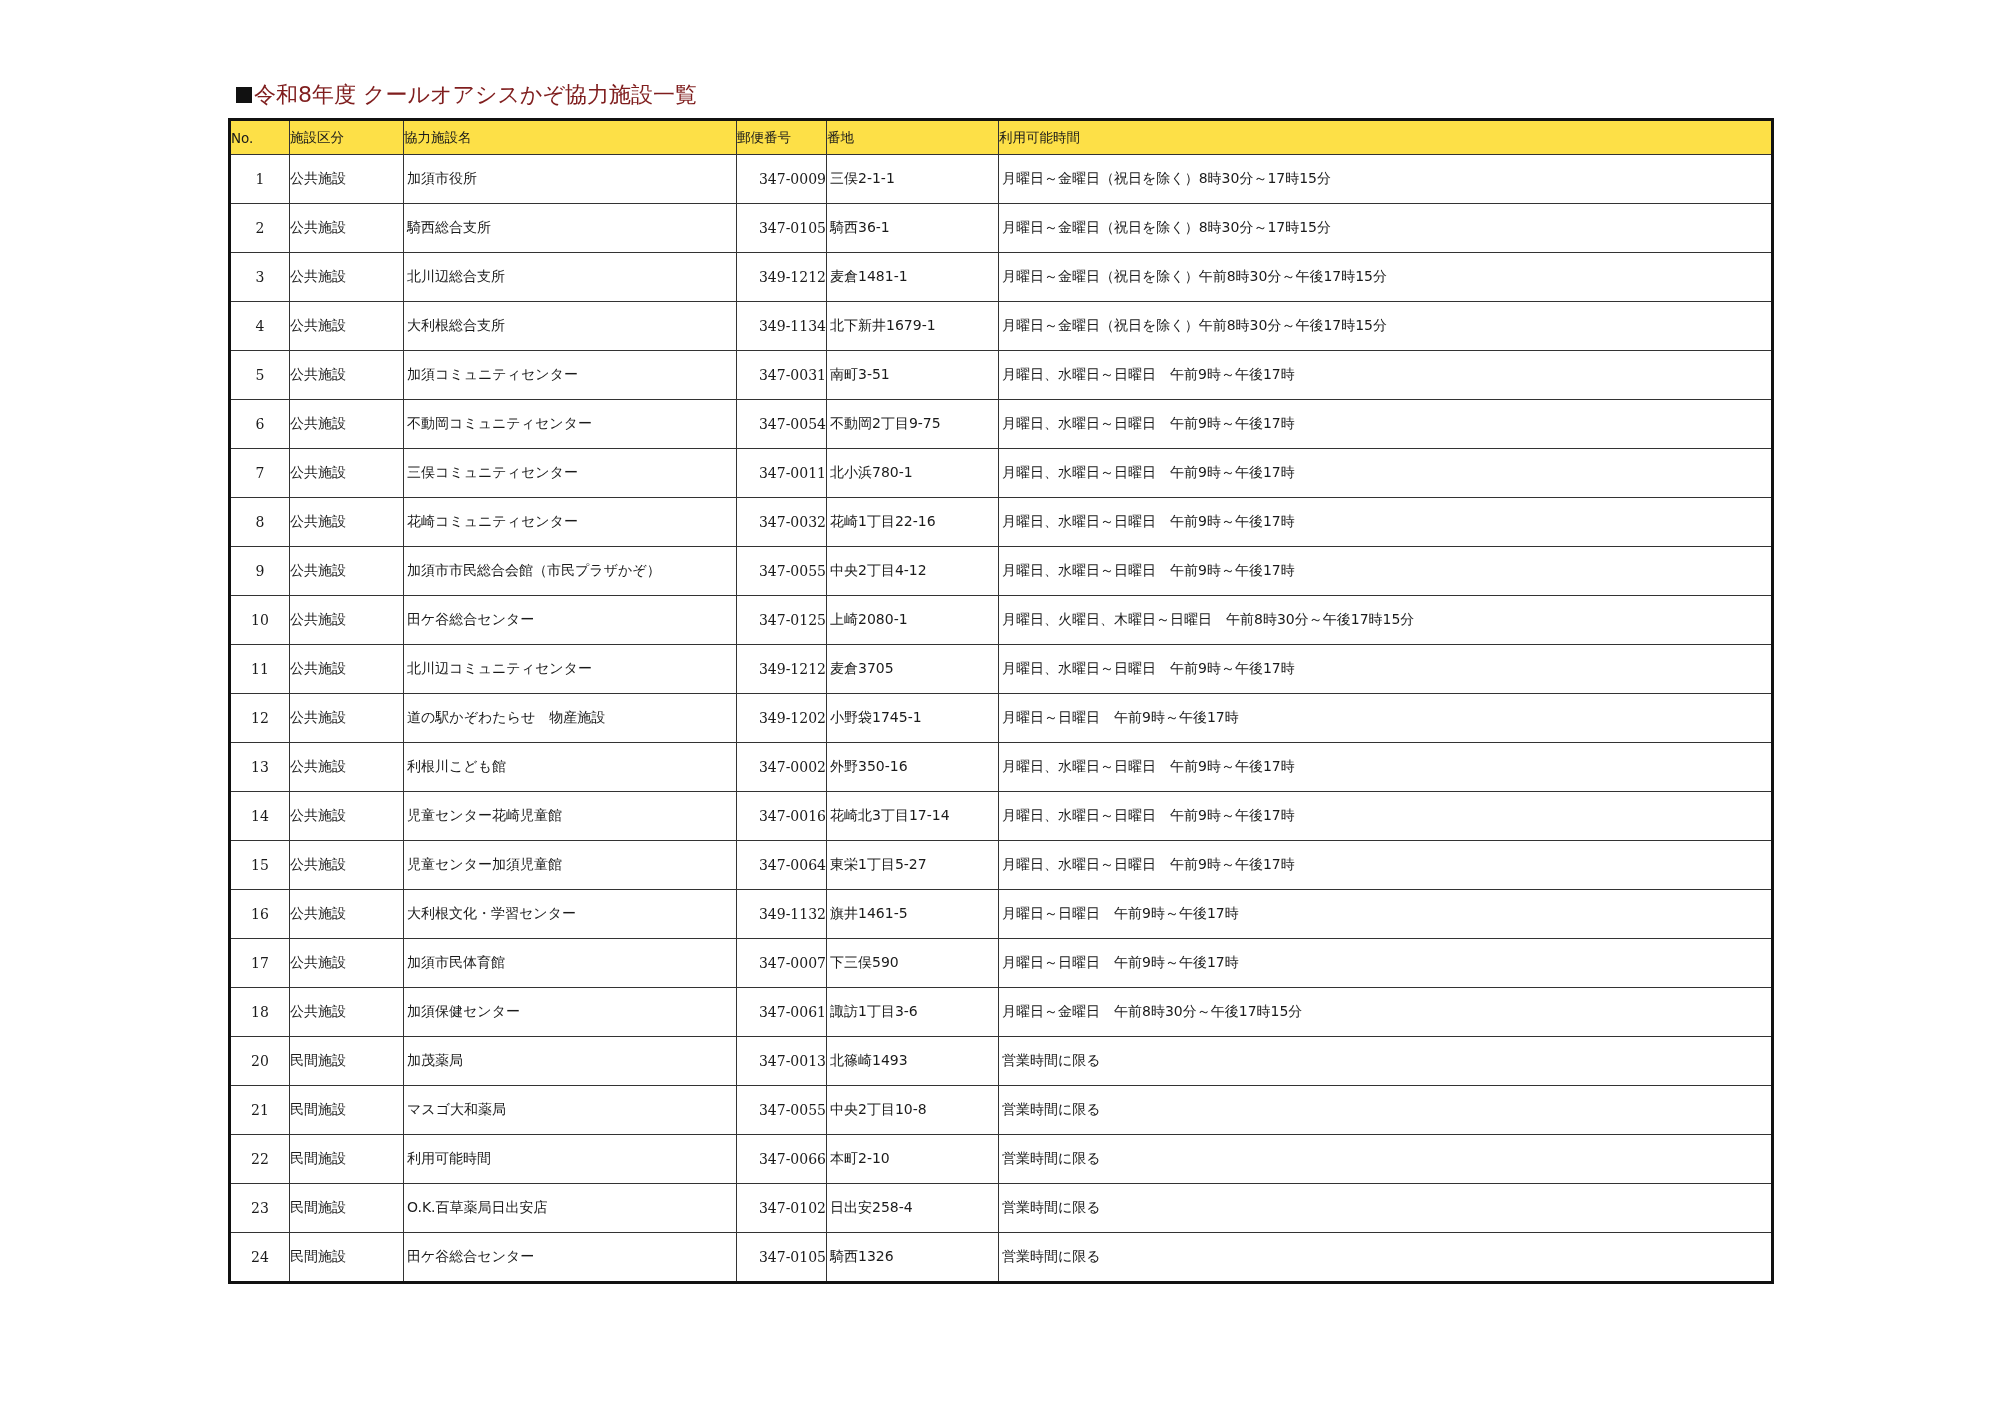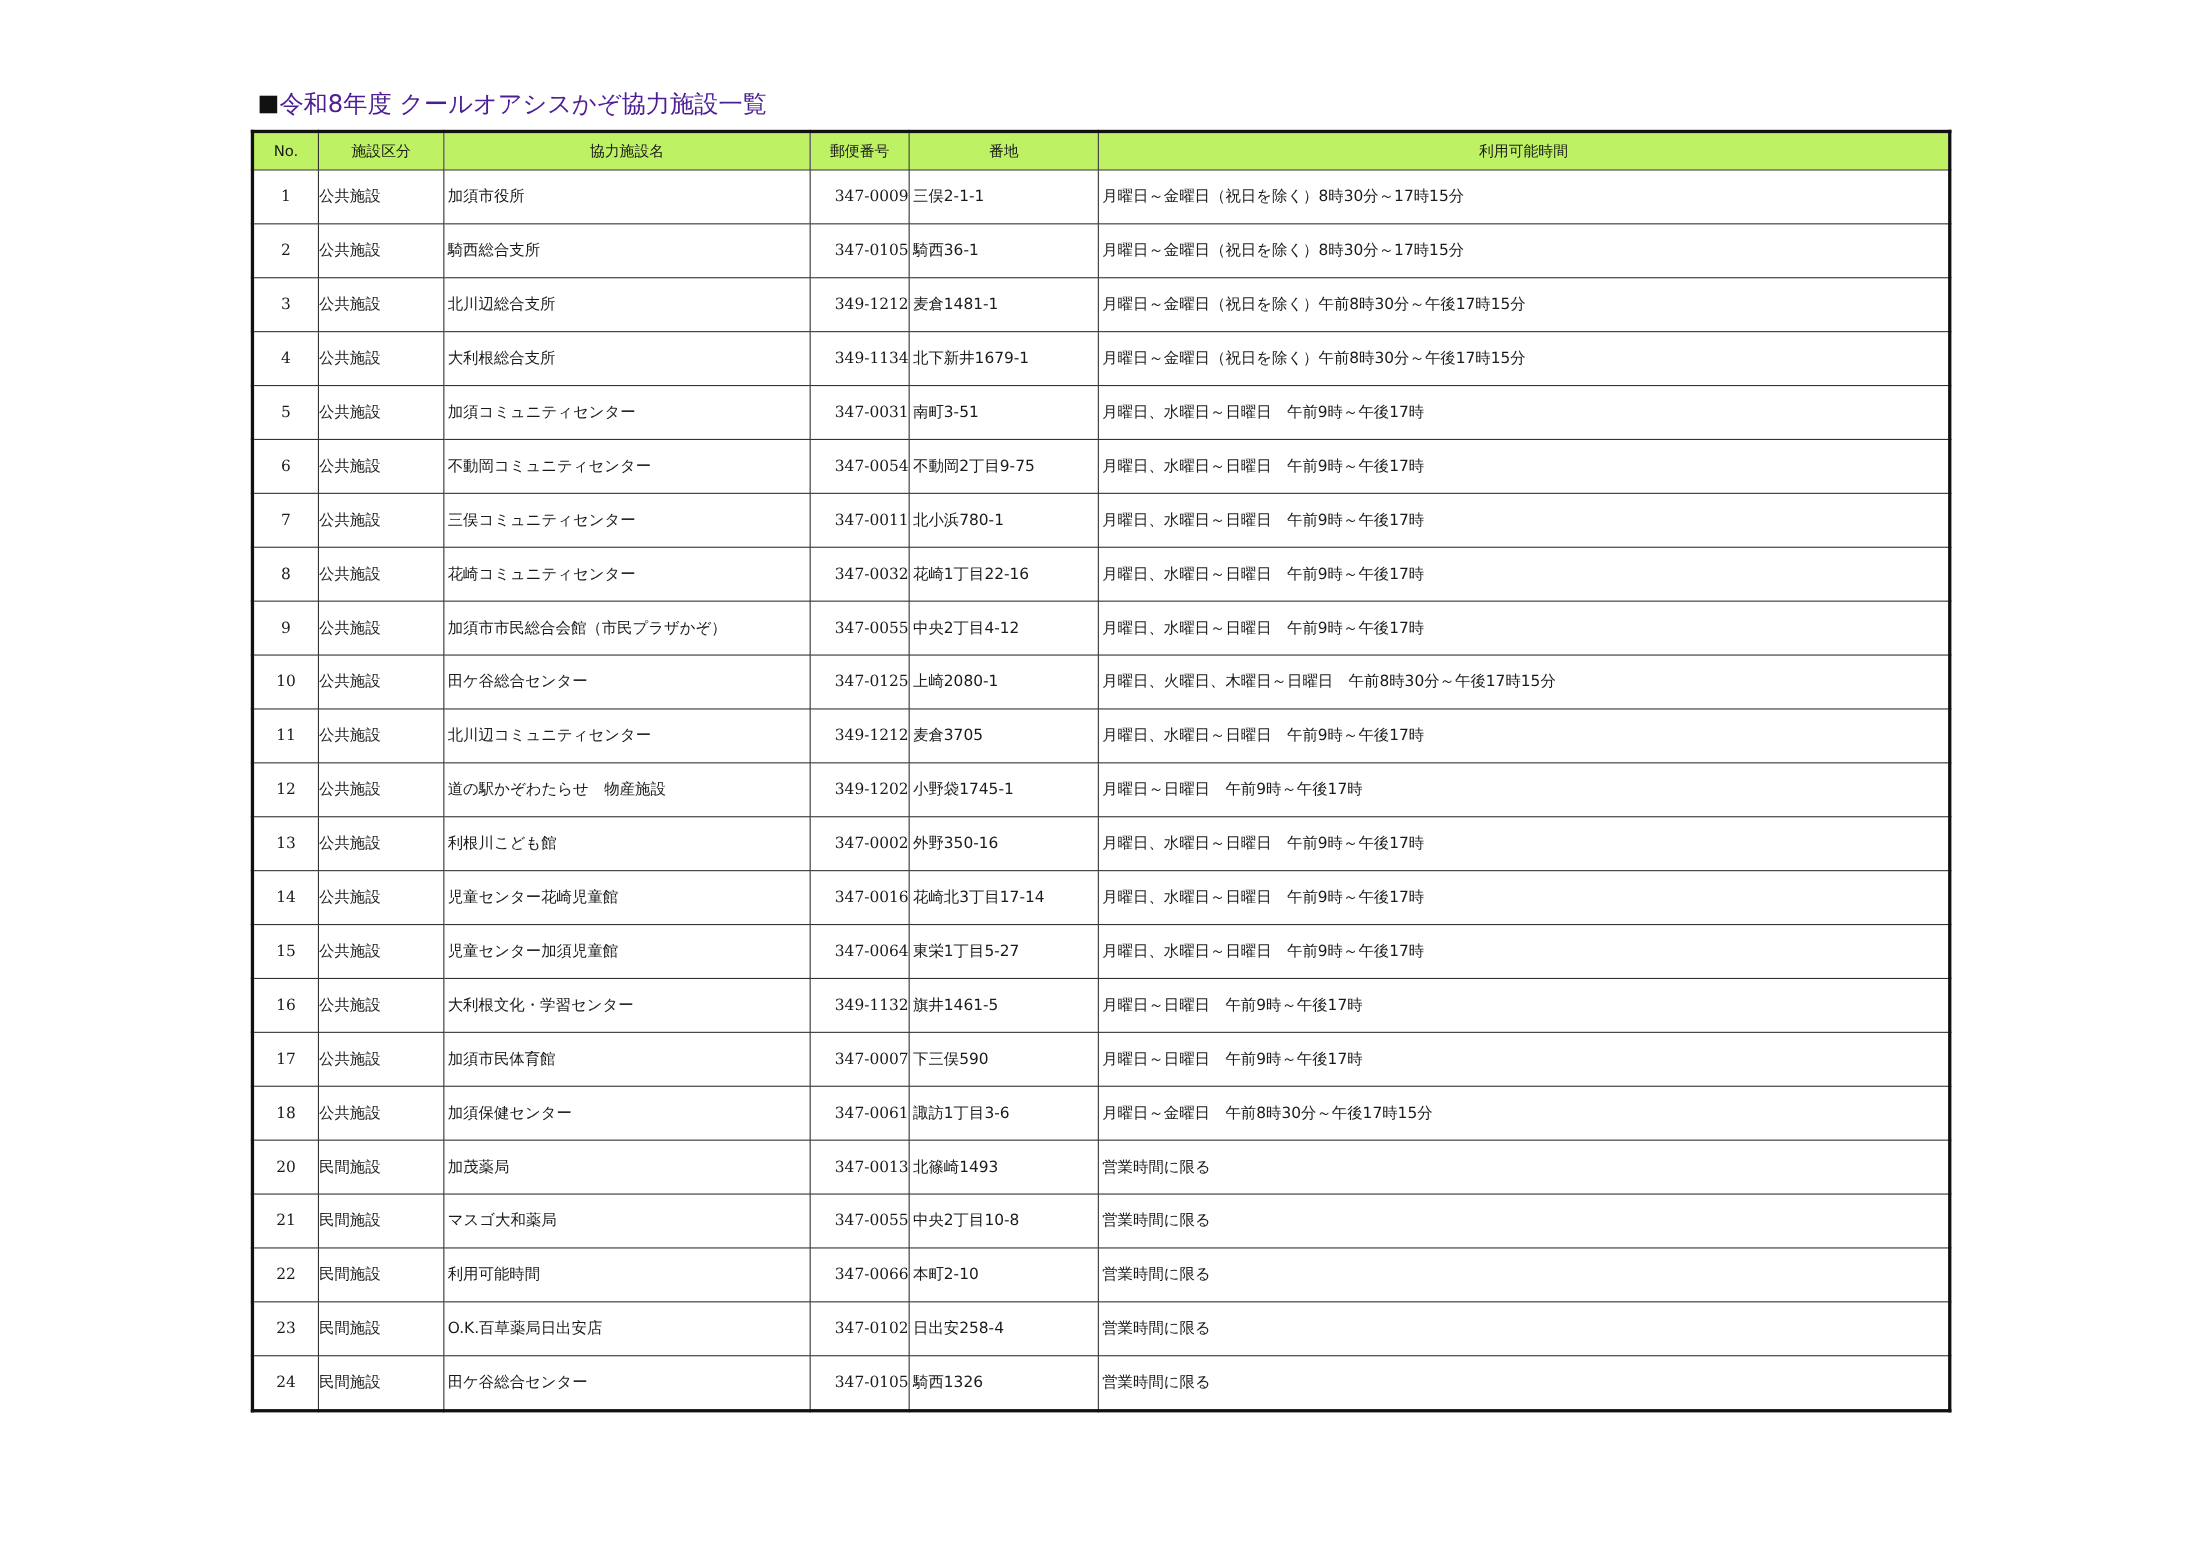--- a/index.html
+++ b/index.html
@@ -1,24 +1,24 @@
 <!DOCTYPE html>
 <html><head>
 <meta charset="utf-8">
 <style>
   html, body { margin: 0; padding: 0; background: #ffffff; }
   body { width: 2000px; height: 1414px; position: relative; overflow: hidden;
          font-family: "DejaVu Serif", "Liberation Serif", serif; color: #1a1a1a; }
   .title { position: absolute; left: 236px; top: 80px; font-size: 22px; font-family: "DejaVu Sans", "Liberation Sans", sans-serif;
-           letter-spacing: 0px; white-space: nowrap; color: #4c1d95; }
+           letter-spacing: 0px; white-space: nowrap; color: #7f1d1d; }
   .title .sq { display: inline-block; width: 16px; height: 16px; background: #111; margin-right: 2px; vertical-align: -1px; }
   table.grid { position: absolute; left: 228px; top: 118px; width: 1543px; border-collapse: collapse;
                border: 3px solid #111; table-layout: fixed; }
   table.grid th, table.grid td { border: 1.5px solid #333; padding: 0; font-size: 14px; white-space: nowrap; overflow: hidden; }
-  table.grid th { background: #bef264; height: 33px; font-weight: normal; text-align: center;
+  table.grid th { background: #fde047; height: 33px; font-weight: normal; text-align: left;
                   font-family: "DejaVu Sans", "Liberation Sans", sans-serif; font-size: 13.5px; }
   table.grid td { height: 48px; }
   .c-no { text-align: center; }
   .c-cat { font-family: Liberation Mono, monospace; }
   .c-name, .c-addr, .c-hours { text-align: left; padding-left: 3px !important; font-family: "DejaVu Sans", "Liberation Sans", sans-serif; }
   .c-zip { text-align: right; padding-left: 2px !important; font-family: "DejaVu Serif", "Liberation Serif", serif; }
   table.grid tbody tr { border-bottom: 1.5px solid #333; }
 </style>
 </head>
 <body>

